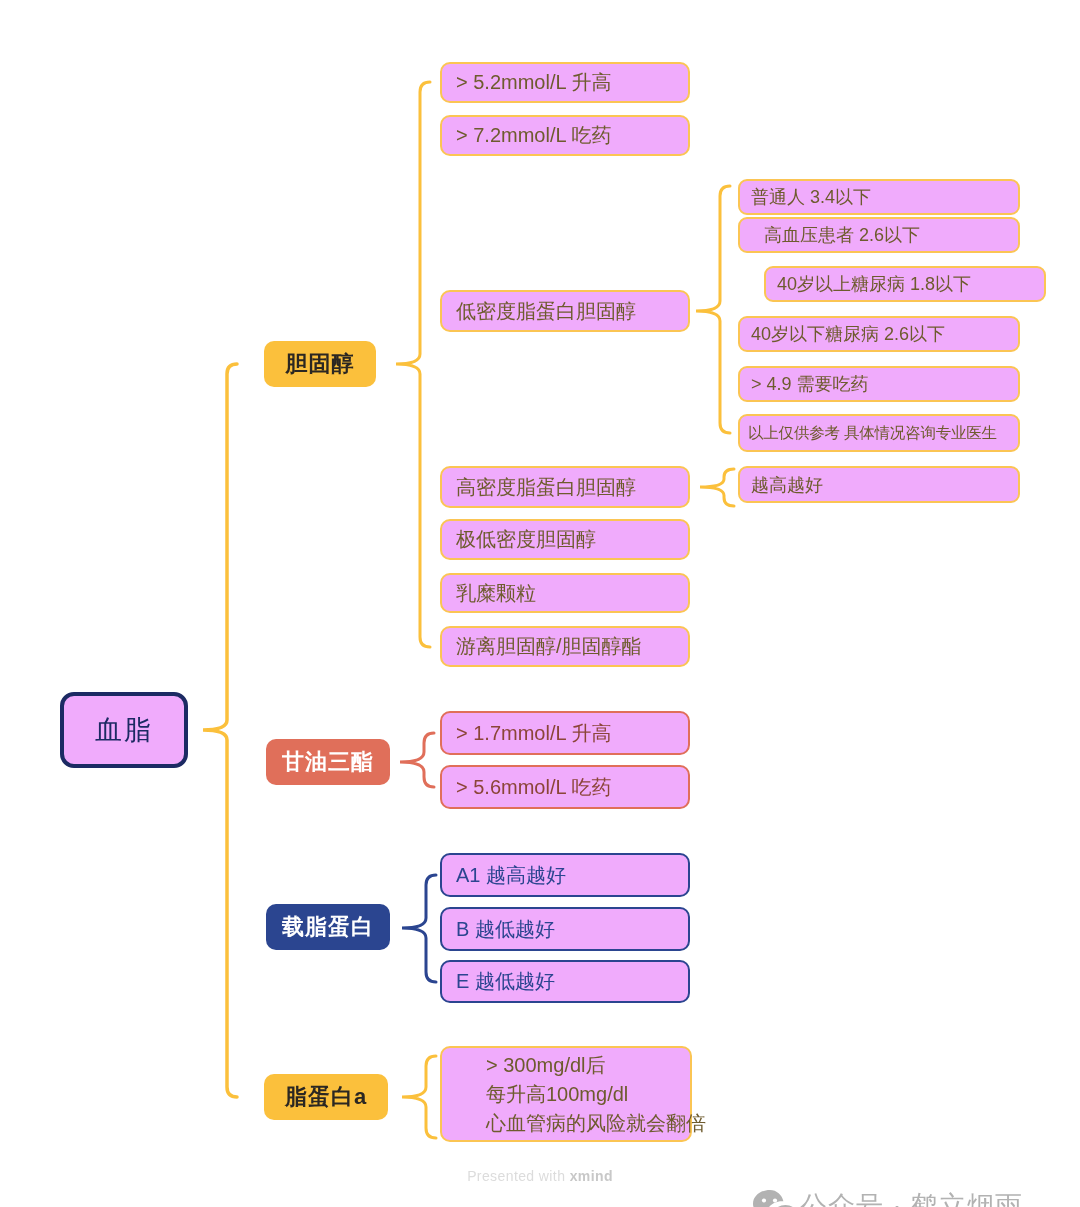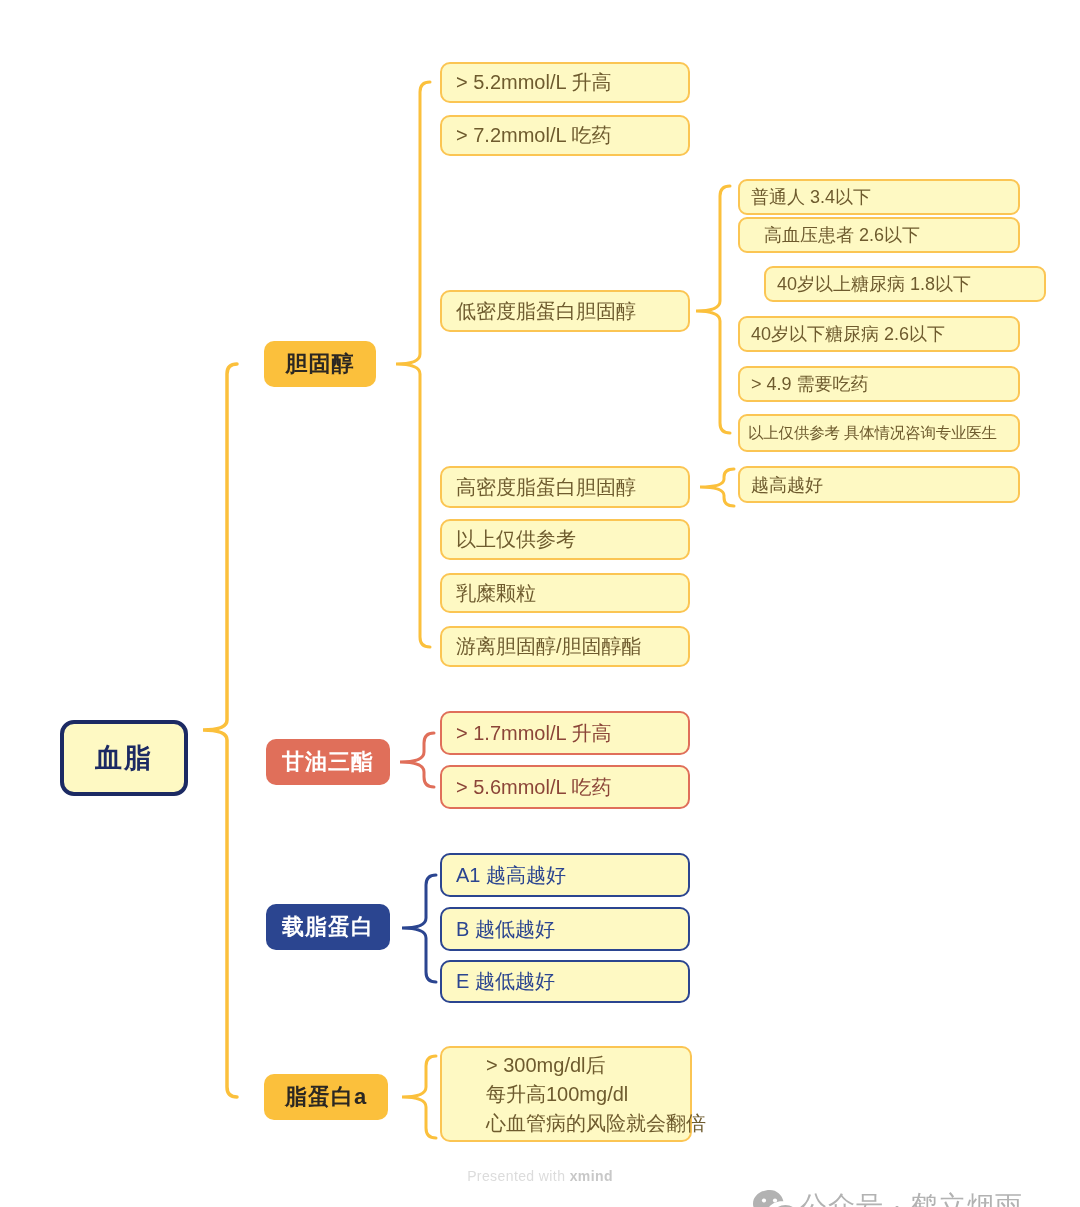--- a/index.html
+++ b/index.html
@@ -3,35 +3,35 @@
 <meta charset="utf-8">
 <style>
   html,body{margin:0;padding:0;background:#ffffff;}
   #canvas{
     position:relative;width:1080px;height:1207px;background:#ffffff;overflow:hidden;
     font-family:"Liberation Sans","DejaVu Sans",sans-serif;
   }
   #braces{position:absolute;left:0;top:0;width:1080px;height:1207px;}
   .node{
     position:absolute;box-sizing:border-box;display:flex;align-items:center;
-    background:#fef9c3;border-radius:10px;white-space:nowrap;
+    background:#f0abfc;border-radius:10px;white-space:nowrap;
   }
   .leaf2{border:2.5px solid;padding-left:14px;font-size:20px;}
   .leaf3{border:2px solid;padding-left:11px;font-size:18px;border-radius:9px;}
   .leaf3.tight{font-size:15.5px;padding-left:8px;letter-spacing:-0.2px;}
   .y{border-color:var(--c-yellow-border);color:var(--c-yellow-text);}
   .s{border-color:var(--c-salmon);color:var(--c-salmon-text);}
   .n{border-color:var(--c-navy);color:var(--c-navy);}
   .branch{justify-content:center;font-weight:700;font-size:22px;letter-spacing:1px;}
   .fill-y{background:var(--c-yellow);color:var(--c-dark);}
   .fill-s{background:var(--c-salmon);color:#ffffff;}
   .fill-n{background:var(--c-navy);color:#ffffff;}
   .root{
-    border:4px solid var(--c-root);color:var(--c-root);font-weight:700;font-size:27px;
-    justify-content:center;border-radius:14px;letter-spacing:2px;margin-top:28px;
+    border:4px solid var(--c-root);color:var(--c-root);font-weight:400;font-size:27px;
+    justify-content:center;border-radius:14px;letter-spacing:2px;
   }
   .multiline{flex-direction:column;align-items:flex-start;justify-content:center;line-height:1.45;}
   .footer{
     position:absolute;left:0;top:1168px;width:1080px;text-align:center;
     font-size:14px;color:var(--c-footer);letter-spacing:0.4px;
   }
   .footer b{color:var(--c-footer-bold);}
   .watermark{
     position:absolute;left:752px;top:1188px;display:flex;align-items:flex-start;gap:0;
     color:var(--c-watermark);font-size:27px;letter-spacing:1px;
@@ -57,21 +57,21 @@
 
   <div class="node branch fill-y" style="left:264px;top:341px;width:112px;height:46px;">胆固醇</div>
   <div class="node branch fill-s" style="left:266px;top:739px;width:124px;height:46px;">甘油三酯</div>
   <div class="node branch fill-n" style="left:266px;top:904px;width:124px;height:46px;">载脂蛋白</div>
   <div class="node branch fill-y" style="left:264px;top:1074px;width:124px;height:46px;">脂蛋白a</div>
 
   <div class="node leaf2 y" style="left:440px;top:62px;width:250px;height:41px;">&gt; 5.2mmol/L 升高</div>
   <div class="node leaf2 y" style="left:440px;top:115px;width:250px;height:41px;">&gt; 7.2mmol/L 吃药</div>
   <div class="node leaf2 y" style="left:440px;top:290px;width:250px;height:42px;">低密度脂蛋白胆固醇</div>
   <div class="node leaf2 y" style="left:440px;top:466px;width:250px;height:42px;">高密度脂蛋白胆固醇</div>
-  <div class="node leaf2 y" style="left:440px;top:519px;width:250px;height:41px;">以上仅供参考</div>
+  <div class="node leaf2 y" style="left:440px;top:519px;width:250px;height:41px;">极低密度胆固醇</div>
   <div class="node leaf2 y" style="left:440px;top:573px;width:250px;height:40px;">乳糜颗粒</div>
   <div class="node leaf2 y" style="left:440px;top:626px;width:250px;height:41px;">游离胆固醇/胆固醇酯</div>
 
   <div class="node leaf3 y" style="left:738px;top:168px;width:282px;height:36px;margin-top:11px;">普通人 3.4以下</div>
   <div class="node leaf3 y" style="left:738px;top:217px;width:282px;height:36px;padding-left:24px;">高血压患者 2.6以下</div>
   <div class="node leaf3 y" style="left:764px;top:266px;width:282px;height:36px;">40岁以上糖尿病 1.8以下</div>
   <div class="node leaf3 y" style="left:738px;top:316px;width:282px;height:36px;">40岁以下糖尿病 2.6以下</div>
   <div class="node leaf3 y" style="left:738px;top:366px;width:282px;height:36px;">&gt; 4.9 需要吃药</div>
   <div class="node leaf3 y tight" style="left:738px;top:414px;width:282px;height:38px;">以上仅供参考 具体情况咨询专业医生</div>
 

